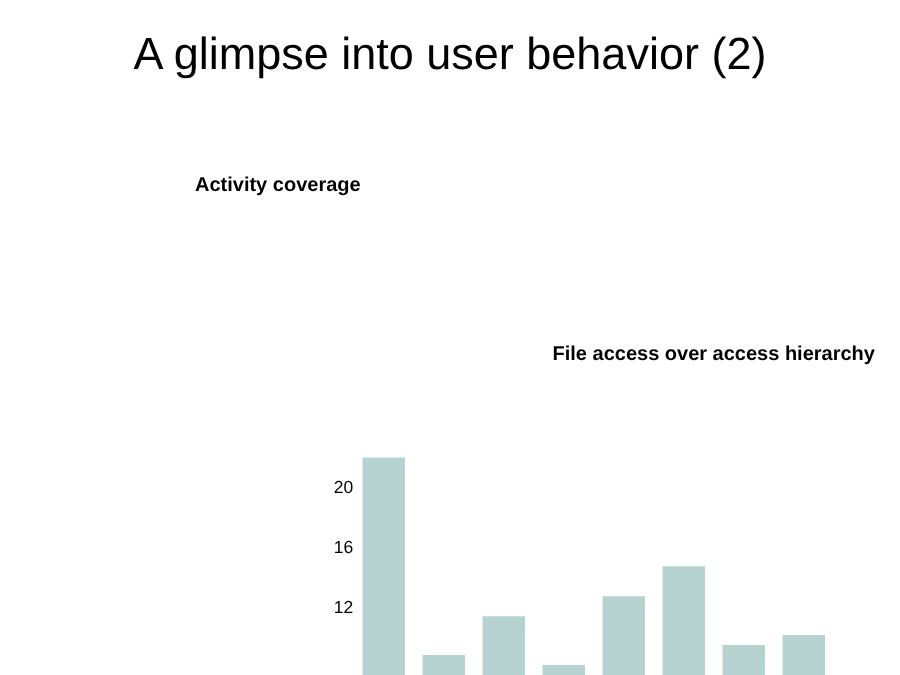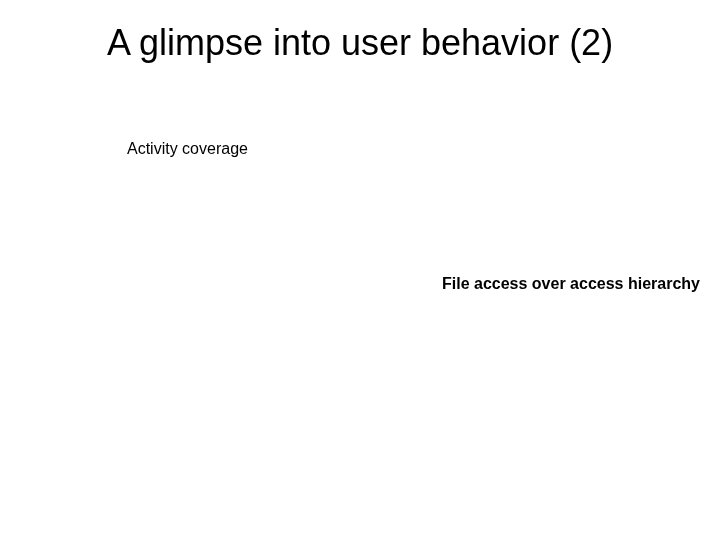--- a/index.html
+++ b/index.html
@@ -22,23 +22,23 @@
     top: 22px;
     left: 0;
     width: 720px;
     text-align: center;
     font-size: 36px;
     font-weight: 400;
   }
   .subtitle-left {
     position: absolute;
     top: 140px;
-    left: 127px;
+    left: 156px;
     font-size: 16px;
-    font-weight: 400;
+    font-weight: 700;
     text-align: right;
   }
   .subtitle-right {
     position: absolute;
     top: 275px;
     left: 442px;
     font-size: 16px;
     font-weight: 700;
   }
   
@@ -83,14 +83,31 @@
 <body>
 
 <div class="slide">
 
   <div class="title">A glimpse into user behavior (2)</div>
 
   <div class="subtitle-left">Activity coverage</div>
 
   <div class="subtitle-right">File access over access hierarchy</div>
 
+  <div class="chart">
+    <div class="y-axis">
+      <span class="y-tick" style="top:22px">20</span>
+      <span class="y-tick" style="top:70px">16</span>
+      <span class="y-tick" style="top:118px">12</span>
+    </div>
+    <div class="bars">
+        <div class="bar" style="height: 173.8px; left: 0px;"></div>
+        <div class="bar" style="height: 15.8px; left: 48px;"></div>
+        <div class="bar" style="height: 47.4px; left: 96px;"></div>
+        <div class="bar" style="height: 7.9px; left: 144px;"></div>
+        <div class="bar" style="height: 63.2px; left: 192px;"></div>
+        <div class="bar" style="height: 86.9px; left: 240px;"></div>
+        <div class="bar" style="height: 23.7px; left: 288px;"></div>
+        <div class="bar" style="height: 31.6px; left: 336px;"></div>
+      </div>
+  </div>
 
 </div>
 
 </body></html>

